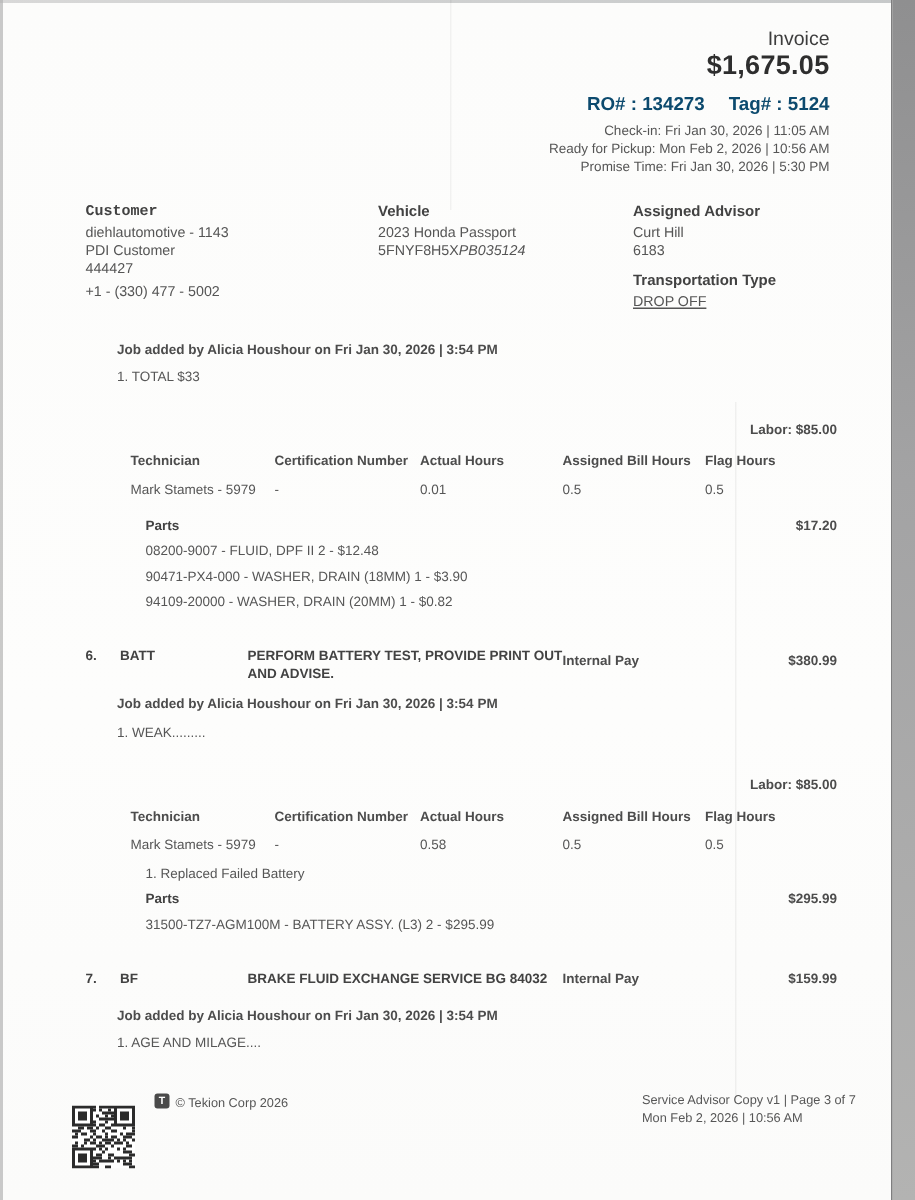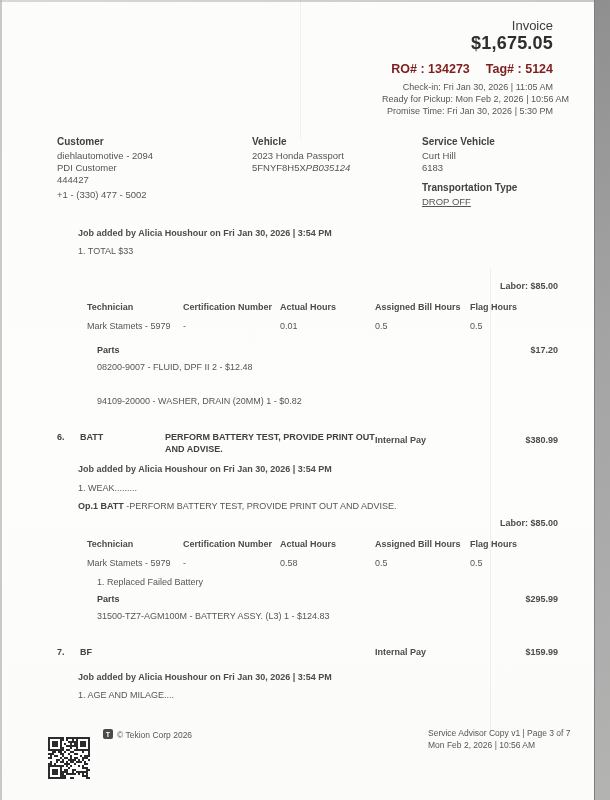--- a/index.html
+++ b/index.html
@@ -18,21 +18,21 @@
     background:linear-gradient(180deg,#8f8f90 0%,#a3a3a4 40%,#b3b3b2 100%);
     border-left:1px solid #7e7e7f;
   }
   .edge-top { position:absolute; left:0; top:0; width:594px; height:2px; background:linear-gradient(90deg,#cfcfcf,#b9bcbd); opacity:.8; }
   .edge-left { position:absolute; left:0; top:0; width:2px; height:800px; background:#b4b4b4; opacity:.7; }
   .fold-a { position:absolute; left:300px; top:0; width:1px; height:140px; background:rgba(0,0,0,0.045); }
   .fold-b { position:absolute; left:490px; top:268px; width:1px; height:465px; background:rgba(0,0,0,0.05); }
   .abs { position:absolute; white-space:nowrap; }
   .t-inv   { font-size:13px; color:#3d3d3d; }
   .t-total { font-size:18px; font-weight:700; color:#2e2e2e; letter-spacing:.2px; }
-  .t-rotag { font-size:12.5px; font-weight:700; color:#7f1d1d; }
+  .t-rotag { font-size:12.5px; font-weight:700; color:#0c4a6e; }
   .t-meta  { font-size:9px; color:#565656; }
   .t-head  { font-size:10px; font-weight:700; color:#424242; }
   .t-body  { font-size:9.5px; color:#555; }
   .t-line  { font-size:9px; color:#565656; }
   .t-sb    { font-weight:600; color:#4c4c4c; }
   .t-b     { font-weight:700; color:#424242; }
   .r-align { text-align:right; }
   .vin-suffix { font-style:italic; }
   .desc-wrap { white-space:normal; width:212px; line-height:1.3; }
   .cell-1 { left:87px; }  .cell-2 { left:183px; } .cell-3 { left:280px; }
@@ -53,36 +53,36 @@
   <div class="edge-left"></div>
   <div class="fold-a"></div>
   <div class="fold-b"></div>
 
   <div class="abs t-inv r-align" style="right:57px; top:18px;">Invoice</div>
   <div class="abs t-total r-align" style="right:57px; top:33px;">$1,675.05</div>
   <div class="abs t-rotag r-align" style="right:57px; top:62px;">
     <span>RO# : 134273</span><span style="display:inline-block;width:16px;"></span><span>Tag# : 5124</span>
   </div>
   <div class="abs t-meta r-align" style="right:57px; top:82px;">Check-in: Fri Jan 30, 2026 | 11:05 AM</div>
-  <div class="abs t-meta r-align" style="right:41px; top:94px;">Ready for Pickup: Mon Feb 2, 2026 | 10:56 AM</div>
+  <div class="abs t-meta r-align" style="right:57px; top:94px;">Ready for Pickup: Mon Feb 2, 2026 | 10:56 AM</div>
   <div class="abs t-meta r-align" style="right:57px; top:106px;">Promise Time: Fri Jan 30, 2026 | 5:30 PM</div>
 
-  <div class="abs t-head" style="left:57px; top:136px;">Customer</div>
-  <div class="abs t-body" style="left:57px; top:150px;">diehlautomotive - 2094</div>
+  <div class="abs t-head" style="left:57px; top:136px;font-family:Liberation Mono, monospace;">Customer</div>
+  <div class="abs t-body" style="left:57px; top:150px;">diehlautomotive - 1143</div>
   <div class="abs t-body" style="left:57px; top:162px;">PDI Customer</div>
   <div class="abs t-body" style="left:57px; top:174px;">444427</div>
   <div class="abs t-body" style="left:57px; top:189px;">+1 - (330) 477 - 5002</div>
 
   <div class="abs t-head" style="left:252px; top:136px;">Vehicle</div>
   <div class="abs t-body" style="left:252px; top:150px;">2023 Honda Passport</div>
   <div class="abs t-body" style="left:252px; top:162px;">
     <span>5FNYF8H5X</span><span class="vin-suffix">PB035124</span>
   </div>
 
-  <div class="abs t-head" style="left:422px; top:136px;">Service Vehicle</div>
+  <div class="abs t-head" style="left:422px; top:136px;">Assigned Advisor</div>
   <div class="abs t-body" style="left:422px; top:150px;">Curt Hill</div>
   <div class="abs t-body" style="left:422px; top:162px;">6183</div>
   <div class="abs t-head" style="left:422px; top:182px;">Transportation Type</div>
   <div class="abs t-body" style="left:422px; top:196px;text-decoration:underline;">DROP OFF</div>
 
   <div class="abs t-line t-sb" style="left:78px; top:228px;">Job added by Alicia Houshour on Fri Jan 30, 2026 | 3:54 PM</div>
   <div class="abs t-line" style="left:78px; top:246px;">1. TOTAL $33</div>
   <div class="abs t-line t-sb r-align" style="right:52px; top:281px;">Labor: $85.00</div>
 
   <div>
@@ -94,56 +94,54 @@
     <div class="abs t-line cell-1" style="top:321px;">Mark Stamets - 5979</div>
     <div class="abs t-line cell-2" style="top:321px;">-</div>
     <div class="abs t-line cell-3" style="top:321px;">0.01</div>
     <div class="abs t-line cell-4" style="top:321px;">0.5</div>
     <div class="abs t-line cell-5" style="top:321px;">0.5</div>
   </div>
 
   <div class="abs t-line t-b" style="left:97px; top:345px;">Parts</div>
   <div class="abs t-line t-sb r-align" style="right:52px; top:345px;">$17.20</div>
   <div class="abs t-line" style="left:97px; top:362px;">08200-9007 - FLUID, DPF II 2 - $12.48</div>
+  <div class="abs t-line" style="left:97px; top:379px;">90471-PX4-000 - WASHER, DRAIN (18MM) 1 - $3.90</div>
   <div class="abs t-line" style="left:97px; top:396px;">94109-20000 - WASHER, DRAIN (20MM) 1 - $0.82</div>
 
   <div class="abs t-line t-b" style="left:57px; top:432px;">6.</div>
   <div class="abs t-line t-b" style="left:80px; top:432px;">BATT</div>
   <div class="abs t-line t-b desc-wrap" style="left:165px; top:432px;">PERFORM BATTERY TEST, PROVIDE PRINT OUT AND ADVISE.</div>
   <div class="abs t-line t-sb" style="left:375px; top:435px;">Internal Pay</div>
   <div class="abs t-line t-sb r-align" style="right:52px; top:435px;">$380.99</div>
 
   <div class="abs t-line t-sb" style="left:78px; top:464px;">Job added by Alicia Houshour on Fri Jan 30, 2026 | 3:54 PM</div>
   <div class="abs t-line" style="left:78px; top:483px;">1. WEAK.........</div>
-  <div class="abs t-line" style="left:78px; top:501px;">
-    <span class="t-b">Op.1 BATT</span>
-    <span>-PERFORM BATTERY TEST, PROVIDE PRINT OUT AND ADVISE.</span>
-  </div>
   <div class="abs t-line t-sb r-align" style="right:52px; top:518px;">Labor: $85.00</div>
 
   <div>
     <div class="abs t-line t-sb cell-1" style="top:539px;">Technician</div>
     <div class="abs t-line t-sb cell-2" style="top:539px;">Certification Number</div>
     <div class="abs t-line t-sb cell-3" style="top:539px;">Actual Hours</div>
     <div class="abs t-line t-sb cell-4" style="top:539px;">Assigned Bill Hours</div>
     <div class="abs t-line t-sb cell-5" style="top:539px;">Flag Hours</div>
     <div class="abs t-line cell-1" style="top:558px;">Mark Stamets - 5979</div>
     <div class="abs t-line cell-2" style="top:558px;">-</div>
     <div class="abs t-line cell-3" style="top:558px;">0.58</div>
     <div class="abs t-line cell-4" style="top:558px;">0.5</div>
     <div class="abs t-line cell-5" style="top:558px;">0.5</div>
   </div>
 
   <div class="abs t-line" style="left:97px; top:577px;">1. Replaced Failed Battery</div>
   <div class="abs t-line t-b" style="left:97px; top:594px;">Parts</div>
   <div class="abs t-line t-sb r-align" style="right:52px; top:594px;">$295.99</div>
-  <div class="abs t-line" style="left:97px; top:611px;">31500-TZ7-AGM100M - BATTERY ASSY. (L3) 1 - $124.83</div>
+  <div class="abs t-line" style="left:97px; top:611px;">31500-TZ7-AGM100M - BATTERY ASSY. (L3) 2 - $295.99</div>
 
   <div class="abs t-line t-b" style="left:57px; top:647px;">7.</div>
   <div class="abs t-line t-b" style="left:80px; top:647px;">BF</div>
+  <div class="abs t-line t-b" style="left:165px; top:647px;">BRAKE FLUID EXCHANGE SERVICE BG 84032</div>
   <div class="abs t-line t-sb" style="left:375px; top:647px;">Internal Pay</div>
   <div class="abs t-line t-sb r-align" style="right:52px; top:647px;">$159.99</div>
   <div class="abs t-line t-sb" style="left:78px; top:672px;">Job added by Alicia Houshour on Fri Jan 30, 2026 | 3:54 PM</div>
   <div class="abs t-line" style="left:78px; top:690px;">1. AGE AND MILAGE....</div>
 
   <div class="qr"><svg xmlns="http://www.w3.org/2000/svg" width="42" height="42" viewBox="0 0 42 42">
         <rect width="42" height="42" fill="#fff"></rect>
         <rect x="14" y="0" width="2" height="2" fill="#2b2b2b"></rect>
         <rect x="18" y="0" width="2" height="2" fill="#2b2b2b"></rect>
         <rect x="20" y="0" width="2" height="2" fill="#2b2b2b"></rect>

